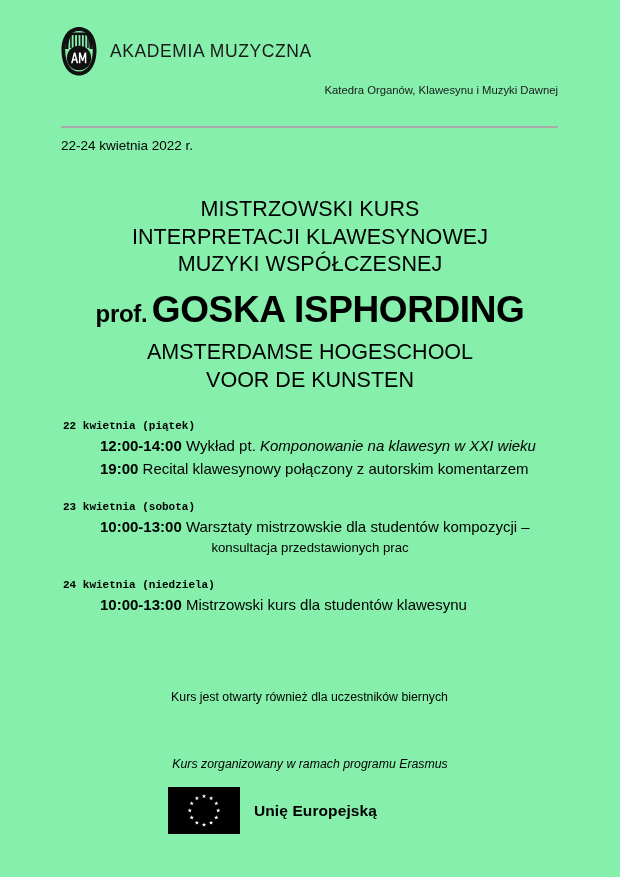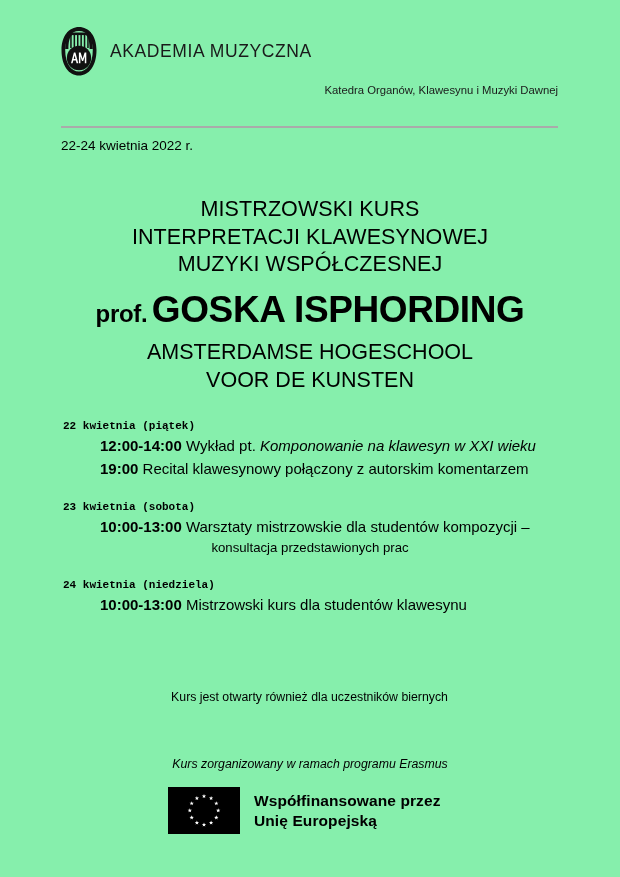--- a/index.html
+++ b/index.html
@@ -365,18 +365,17 @@
           <polygon points="43.10,33.55 43.66,35.03 45.24,35.10 44.00,36.09 44.42,37.62 43.10,36.74 41.78,37.62 42.20,36.09 40.96,35.10 42.54,35.03" fill="#ffffff"></polygon>
           <polygon points="36.00,35.45 36.56,36.94 38.14,37.00 36.90,37.99 37.32,39.52 36.00,38.65 34.68,39.52 35.10,37.99 33.86,37.00 35.44,36.94" fill="#ffffff"></polygon>
           <polygon points="28.90,33.55 29.46,35.03 31.04,35.10 29.80,36.09 30.22,37.62 28.90,36.74 27.58,37.62 28.00,36.09 26.76,35.10 28.34,35.03" fill="#ffffff"></polygon>
           <polygon points="23.70,28.35 24.26,29.84 25.84,29.90 24.60,30.89 25.02,32.42 23.70,31.55 22.38,32.42 22.80,30.89 21.56,29.90 23.15,29.84" fill="#ffffff"></polygon>
           <polygon points="21.80,21.25 22.36,22.74 23.94,22.80 22.70,23.79 23.12,25.32 21.80,24.45 20.48,25.32 20.90,23.79 19.66,22.80 21.24,22.74" fill="#ffffff"></polygon>
           <polygon points="23.70,14.15 24.26,15.64 25.84,15.70 24.60,16.69 25.02,18.22 23.70,17.34 22.38,18.22 22.80,16.69 21.56,15.70 23.15,15.64" fill="#ffffff"></polygon>
           <polygon points="28.90,8.95 29.46,10.44 31.04,10.51 29.80,11.49 30.22,13.02 28.90,12.15 27.58,13.02 28.00,11.49 26.76,10.51 28.34,10.44" fill="#ffffff"></polygon>
         </g>
     </svg>
     <div class="eu-text">
-      <span class="eu1">Współfinansowane przez</span>
       <span class="eu2">Unię Europejską</span>
     </div>
   </div>
 
 </div>
 
 </body></html>

